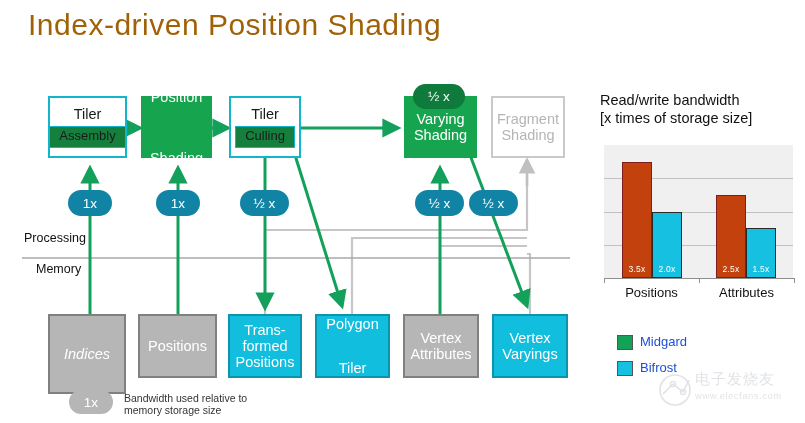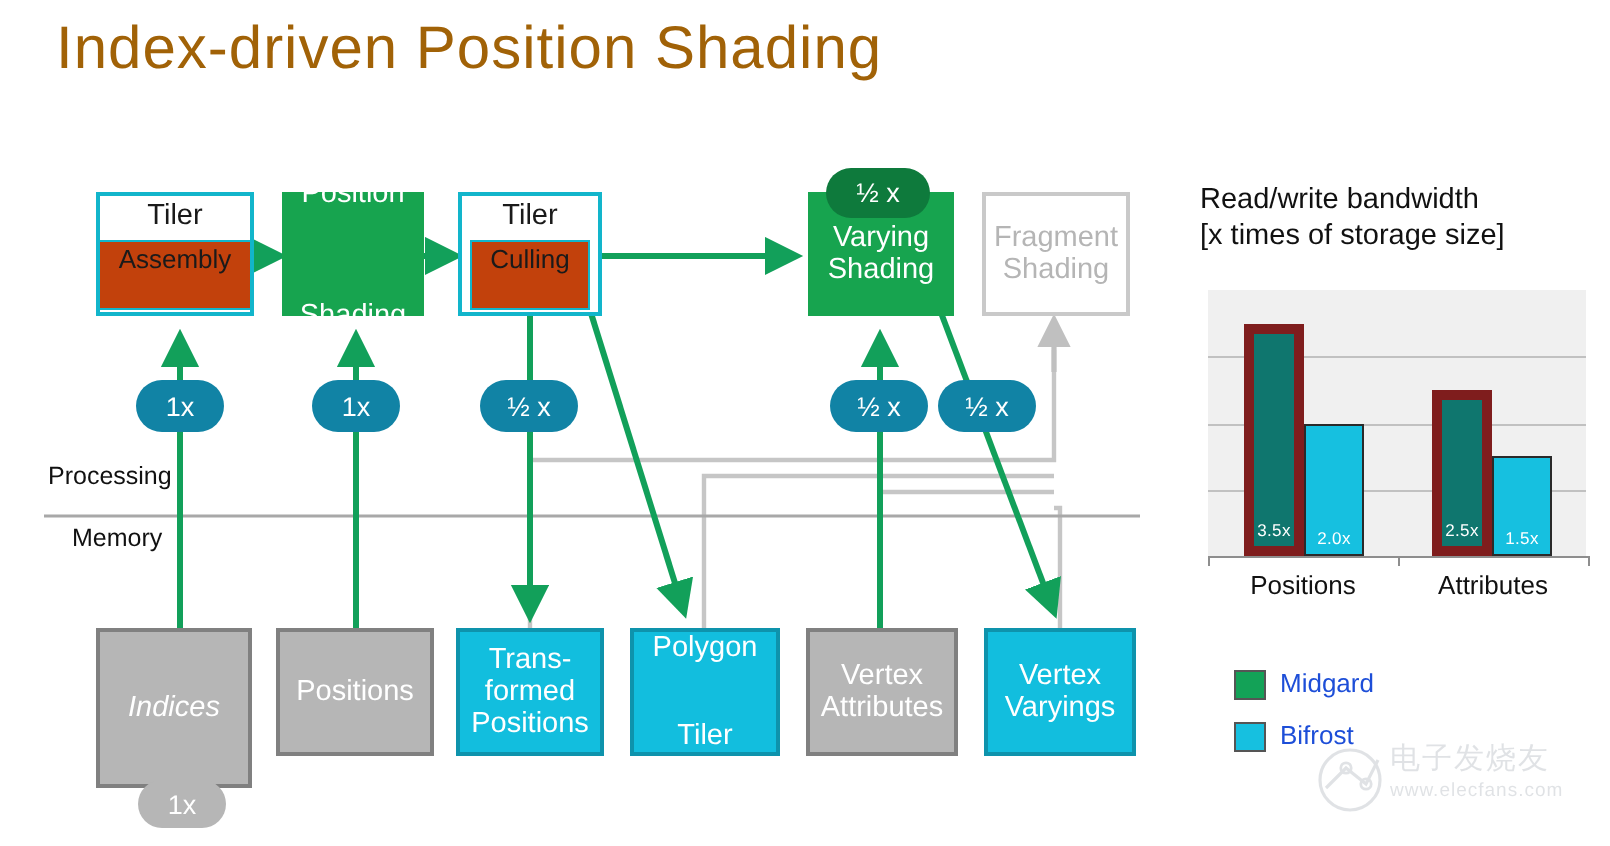--- a/index.html
+++ b/index.html
@@ -43,23 +43,23 @@
   }
   .box-gray{
     background:#b6b6b6;border:2px solid #808080;color:#ffffff;
   }
   .box-cyan{
     background:#12bede;border:2px solid #0e93ac;color:#ffffff;
   }
   .sublabel{
     margin-top:4px;
     border:1.5px solid #12b5cb;
-    background:#c2410c;color:#1a1a1a;
+    background:#15803d;color:#1a1a1a;
     font-size:13px;line-height:15px;
-    padding:1px 9px 17px 9px;
+    padding:1px 9px 4px 9px;
     white-space:nowrap;
   }
 
   
   .badge{
     position:absolute;
     box-sizing:border-box;
     display:flex;align-items:center;justify-content:center;
     color:#ffffff;font-size:13.5px;
     border-radius:999px;
@@ -93,21 +93,21 @@
   }
   .plot{
     position:absolute;left:604px;top:145px;
     width:189px;height:133px;
     background:#f0f0f0;
     box-sizing:border-box;
     overflow:hidden;
   }
   .gridline{position:absolute;left:0;right:0;height:1px;background:#9a9a9a;opacity:.55;}
   .bar{position:absolute;bottom:0;box-sizing:border-box;}
-  .bar.m{background:#0f766e;border:5px solid #7f1d1d;}
+  .bar.m{background:#c2410c;border:1px solid #7f1d1d;}
   .bar.b{background:#16c0e0;border:1px solid #2a2a2a;}
   .barval{
     position:absolute;bottom:3px;left:0;right:0;
     text-align:center;color:#fff;font-size:8.5px;
     letter-spacing:.2px;
   }
   .axis-x{position:absolute;left:604px;top:278px;width:191px;height:1px;background:#8e8e8e;}
   .tick{position:absolute;top:278px;width:1px;height:5px;background:#8e8e8e;}
   .catlbl{
     position:absolute;top:285px;
@@ -244,20 +244,22 @@
     <span class="ln">Vertex</span>
     <span class="ln">Attributes</span>
   </div>
 
   <div class="pbox box-cyan" style="left:492px;top:314px;width:76px;height:64px;">
     <span class="ln">Vertex</span>
     <span class="ln">Varyings</span>
   </div>
 
   <div class="badge badge-gray" style="left:69px;top:390px;width:44px;height:24px;">1x</div>
+  <div class="legend-text" style="left:124px;top:392px;">Bandwidth used relative to
+memory  storage size</div>
 
   <div class="chart-title">Read/write bandwidth
 [x times of storage size]</div>
 
   <div class="plot">
 
     <div class="gridline" style="top:33.25px;"></div>
     <div class="gridline" style="top:66.5px;"></div>
     <div class="gridline" style="top:99.75px;"></div>
 

